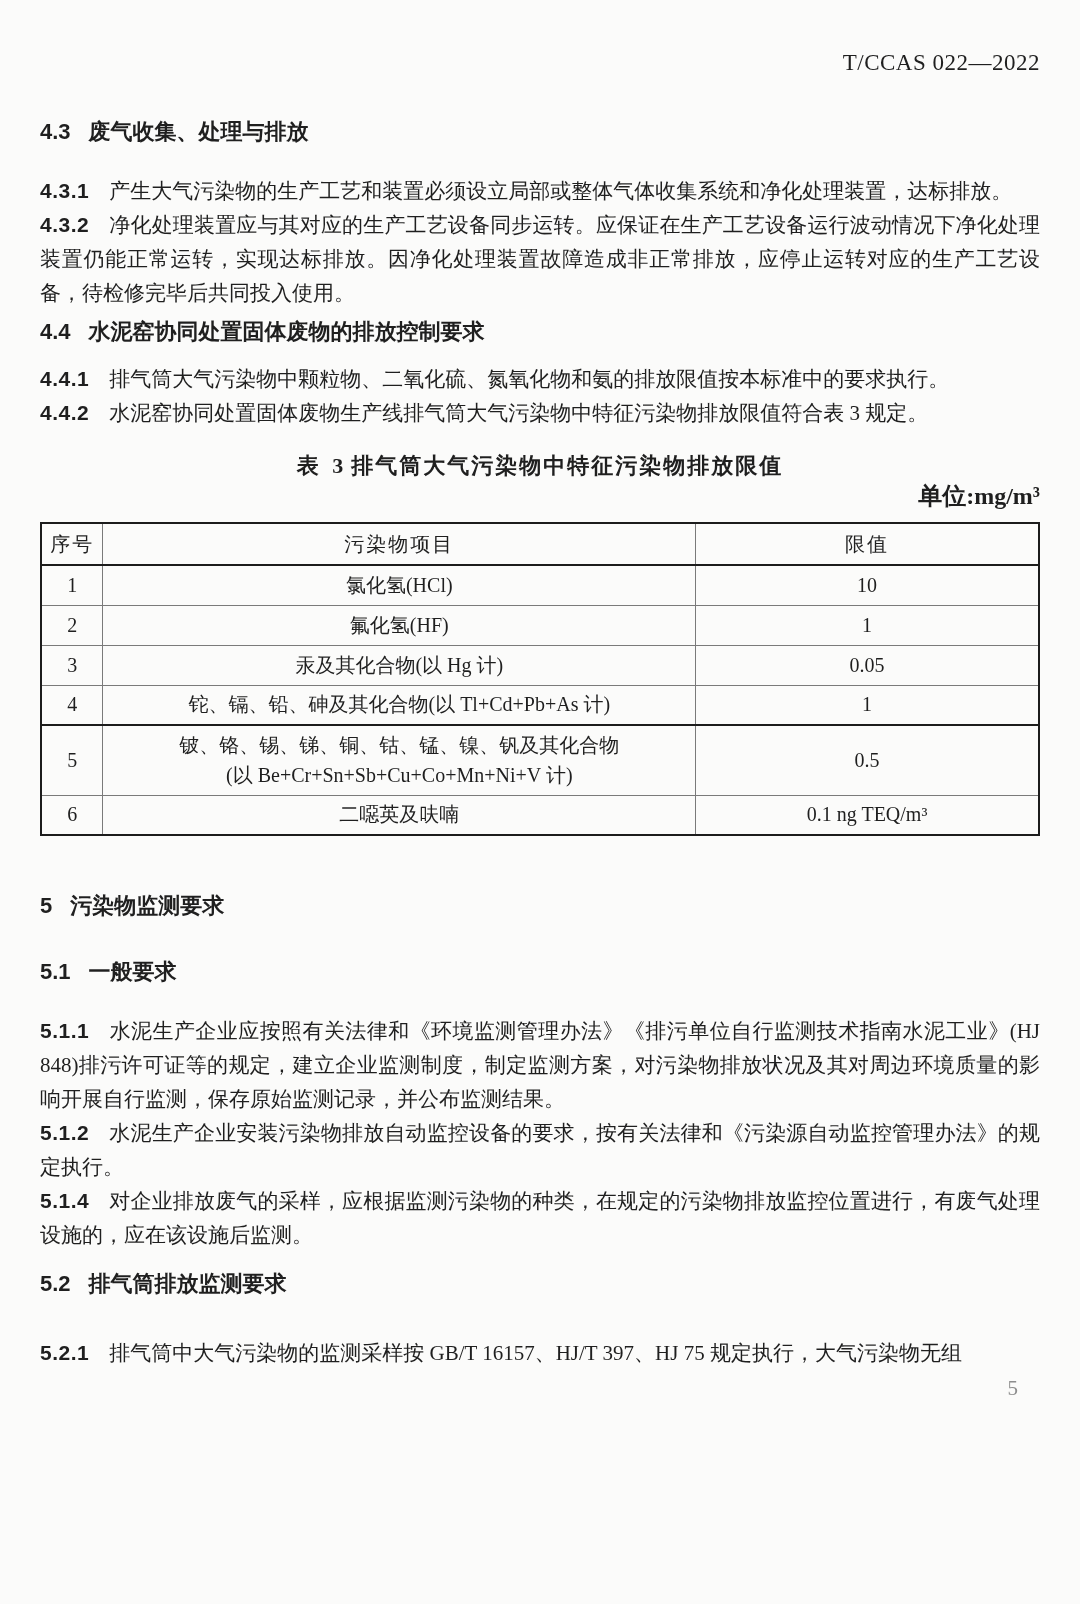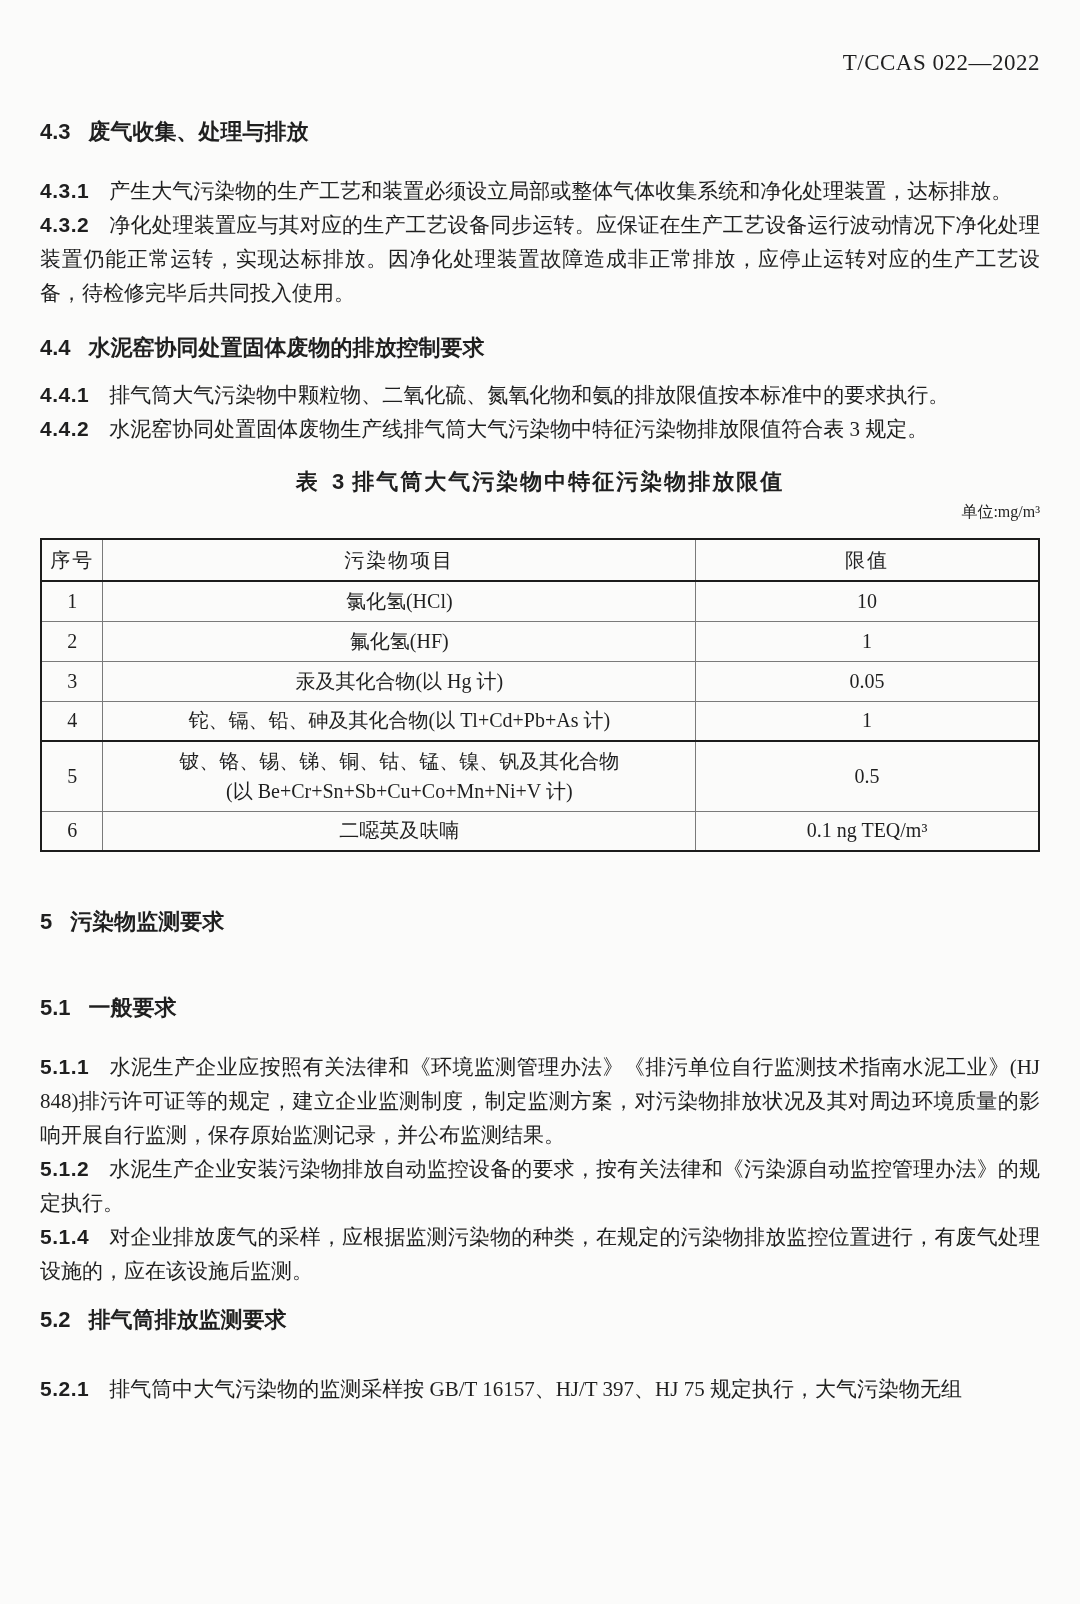--- a/index.html
+++ b/index.html
@@ -29,23 +29,23 @@
   
   .h-sec{
     font-family:"Liberation Sans","DejaVu Sans",sans-serif;
     font-weight:700;
     font-size:22px;
     line-height:28px;
     margin:0;
   }
   .h-sec .hnum{display:inline-block;margin-right:18px;}
   .mt-h43{margin-top:42px;}
-  .mt-h44{margin-top:24px;}
+  .mt-h44{margin-top:8px;}
   .mt-h5{margin-top:56px;}
-  .mt-h51{margin-top:58px;}
+  .mt-h51{margin-top:38px;}
   .mt-h52{margin-top:18px;}
   
   .clause{
     margin:0;
     font-size:21px;
     line-height:34px;
     text-align:justify;
     color:#1f1f1f;
   }
   .clause .cnum{
@@ -60,26 +60,27 @@
   
   .tbl-caption{
     margin-top:22px;
     text-align:center;
     font-family:"Liberation Sans","DejaVu Sans",sans-serif;
     font-weight:700;
     font-size:22px;
     line-height:28px;
     letter-spacing:2px;
   }
-  .tbl-caption .cap-label{margin-right:4px;letter-spacing:4px;}
+  .tbl-caption .cap-label{margin-right:4px;letter-spacing:4px;font-family:Liberation Serif, serif;}
   .tbl-unit{
     margin-top:4px;
     text-align:right;
-    font-size:16px;
+    font-size:24px;
     line-height:24px;
+    font-weight:bold;
   }
   table.limits{
     margin-top:14px;
     width:100%;
     border-collapse:collapse;
     border:2px solid #1c1c1c;
     table-layout:fixed;
   }
   table.limits th, table.limits td{
     border:1px solid #7a7a7a;

